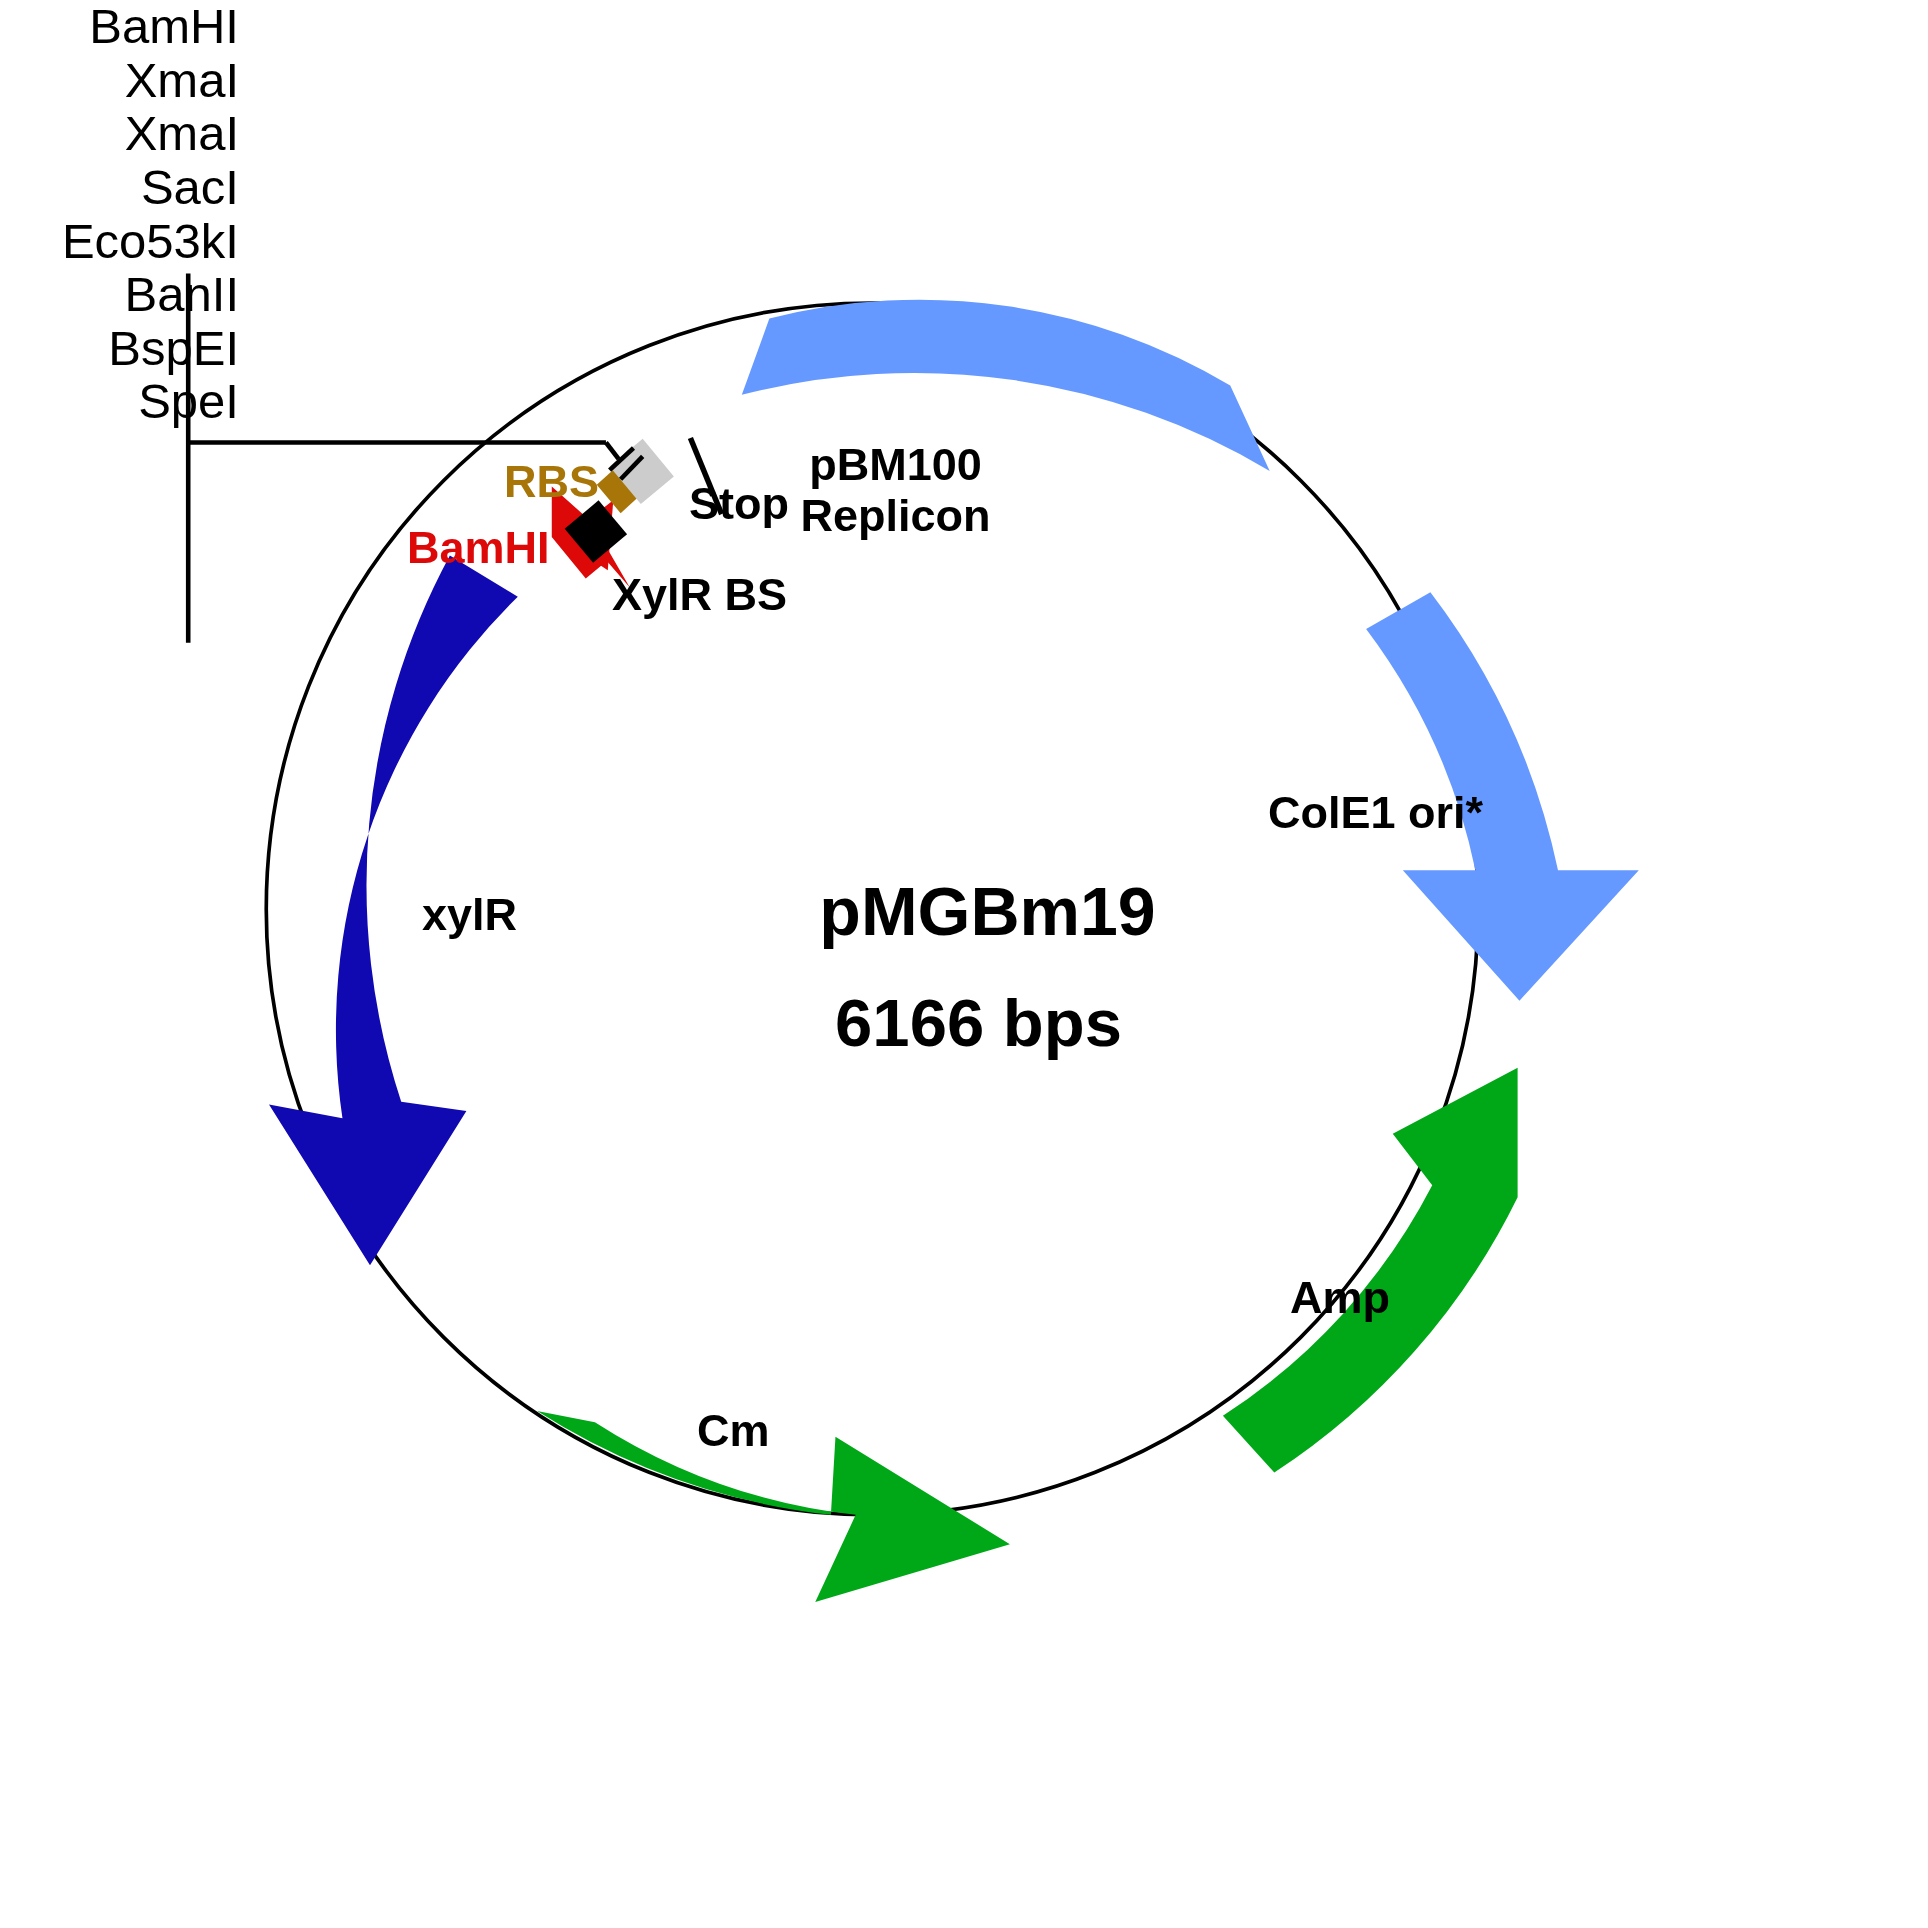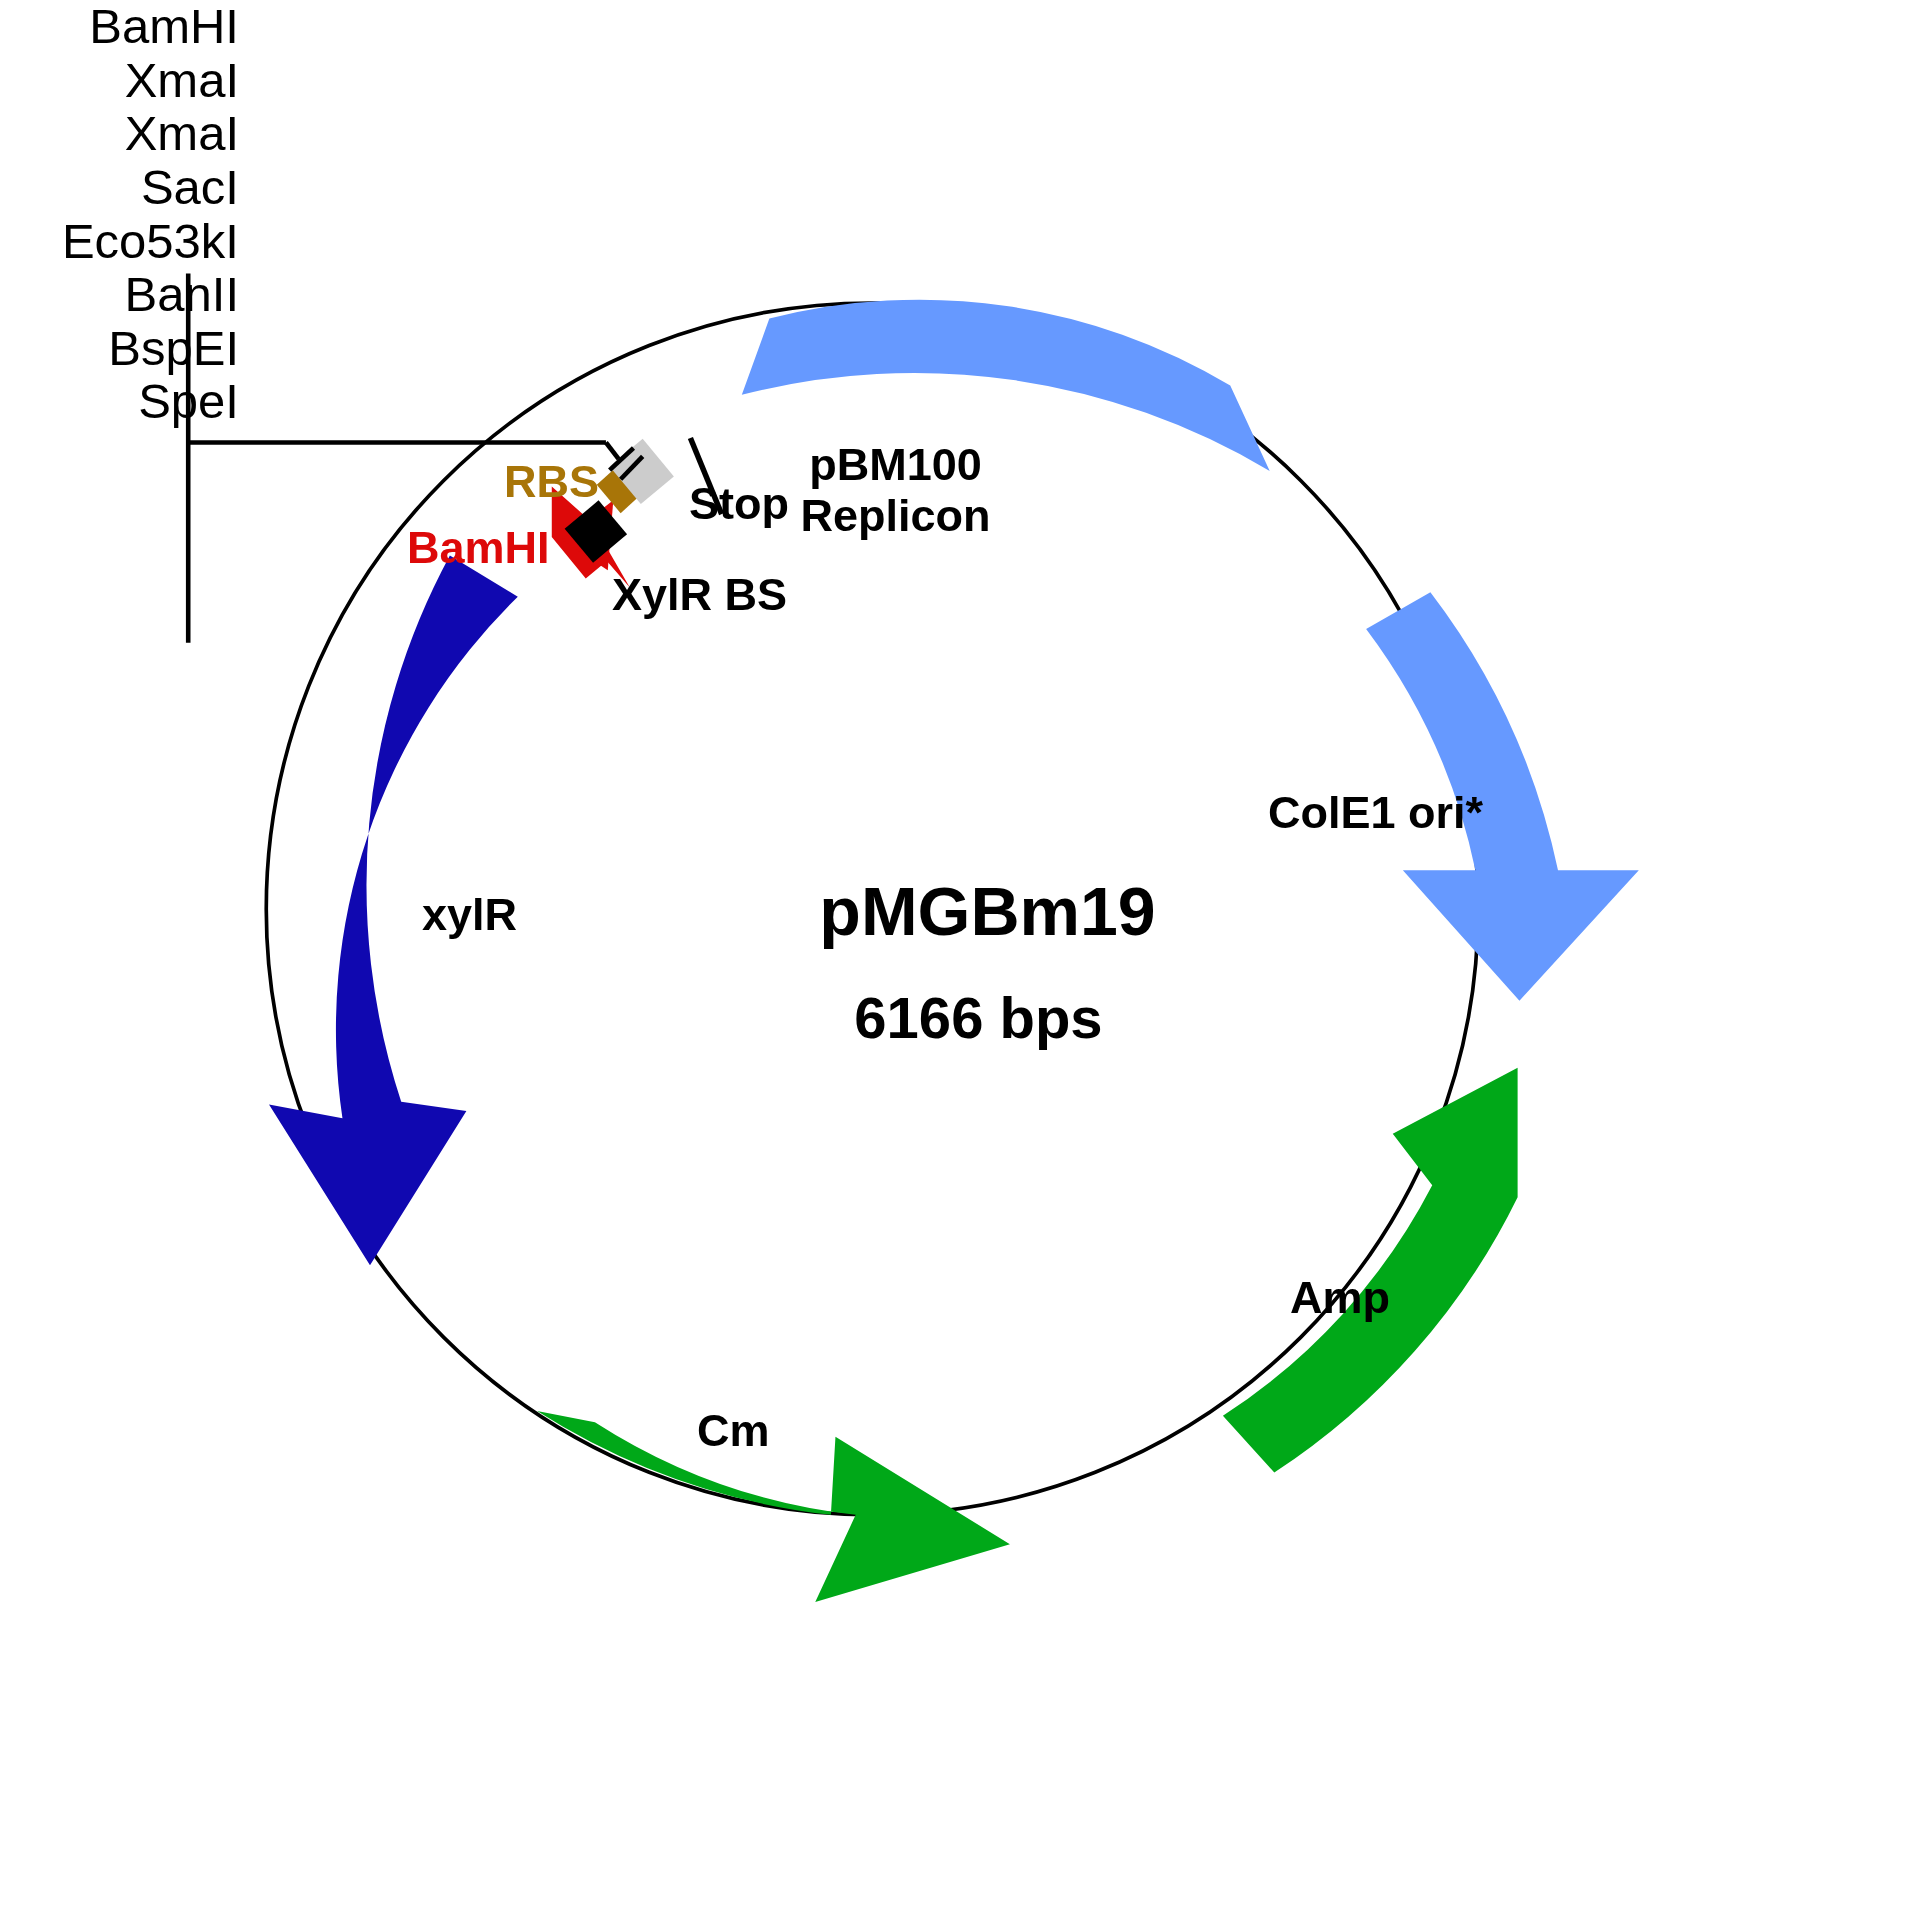--- a/index.html
+++ b/index.html
@@ -134,16 +134,16 @@
 
   <div class="lbl" style="left:1242px;top:787px;font-size:45px;margin-left:26px;">ColE1 ori*</div>
 
   <div class="lbl" style="left:1290px;top:1272px;font-size:45px;">Amp</div>
 
   <div class="lbl" style="left:697px;top:1405px;font-size:45px;">Cm</div>
 
   <div class="lbl" style="left:422px;top:889px;font-size:45px;">xylR</div>
 
   <div class="lbl ctr" style="left:987px;top:872px;width:551px;margin-left:-275px;font-size:68px;">pMGBm19</div>
-  <div class="lbl ctr" style="left:978px;top:984px;width:551px;margin-left:-275px;font-size:58px;">6166 bps</div>
+  <div class="lbl ctr" style="left:978px;top:984px;width:551px;margin-left:-275px;font-size:67px;">6166 bps</div>
 
 </div>
 
 
 </body></html>

